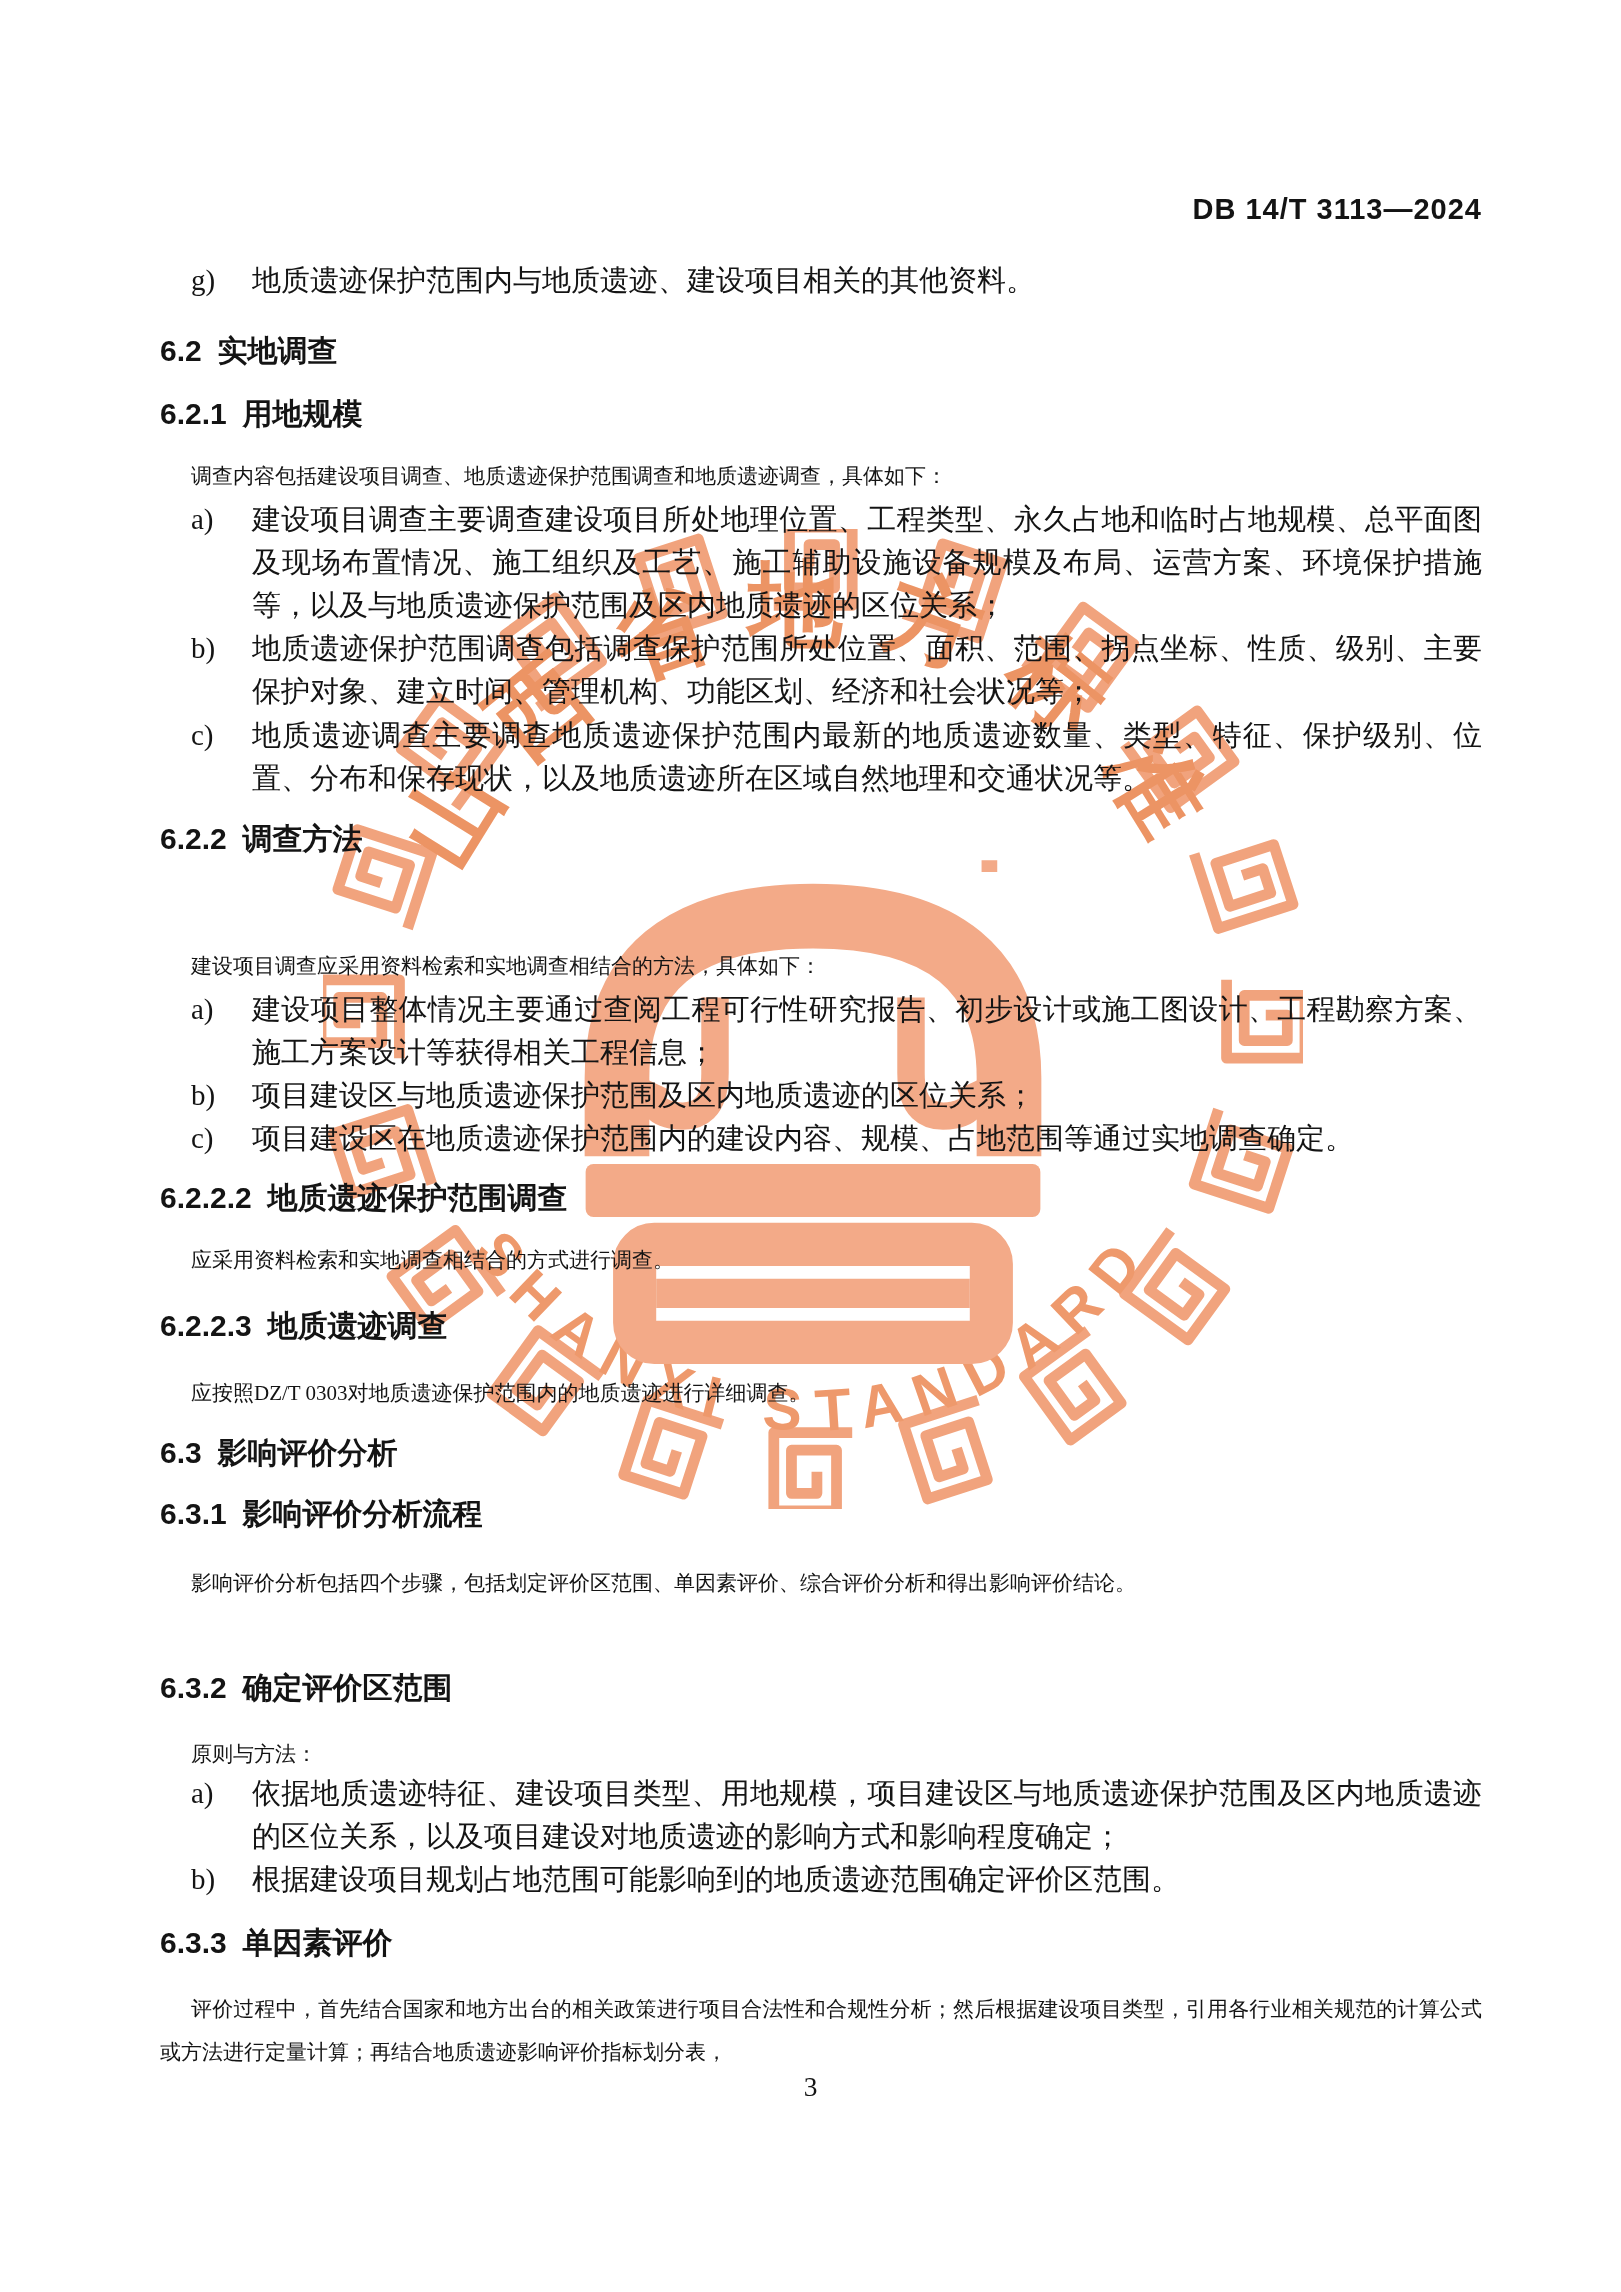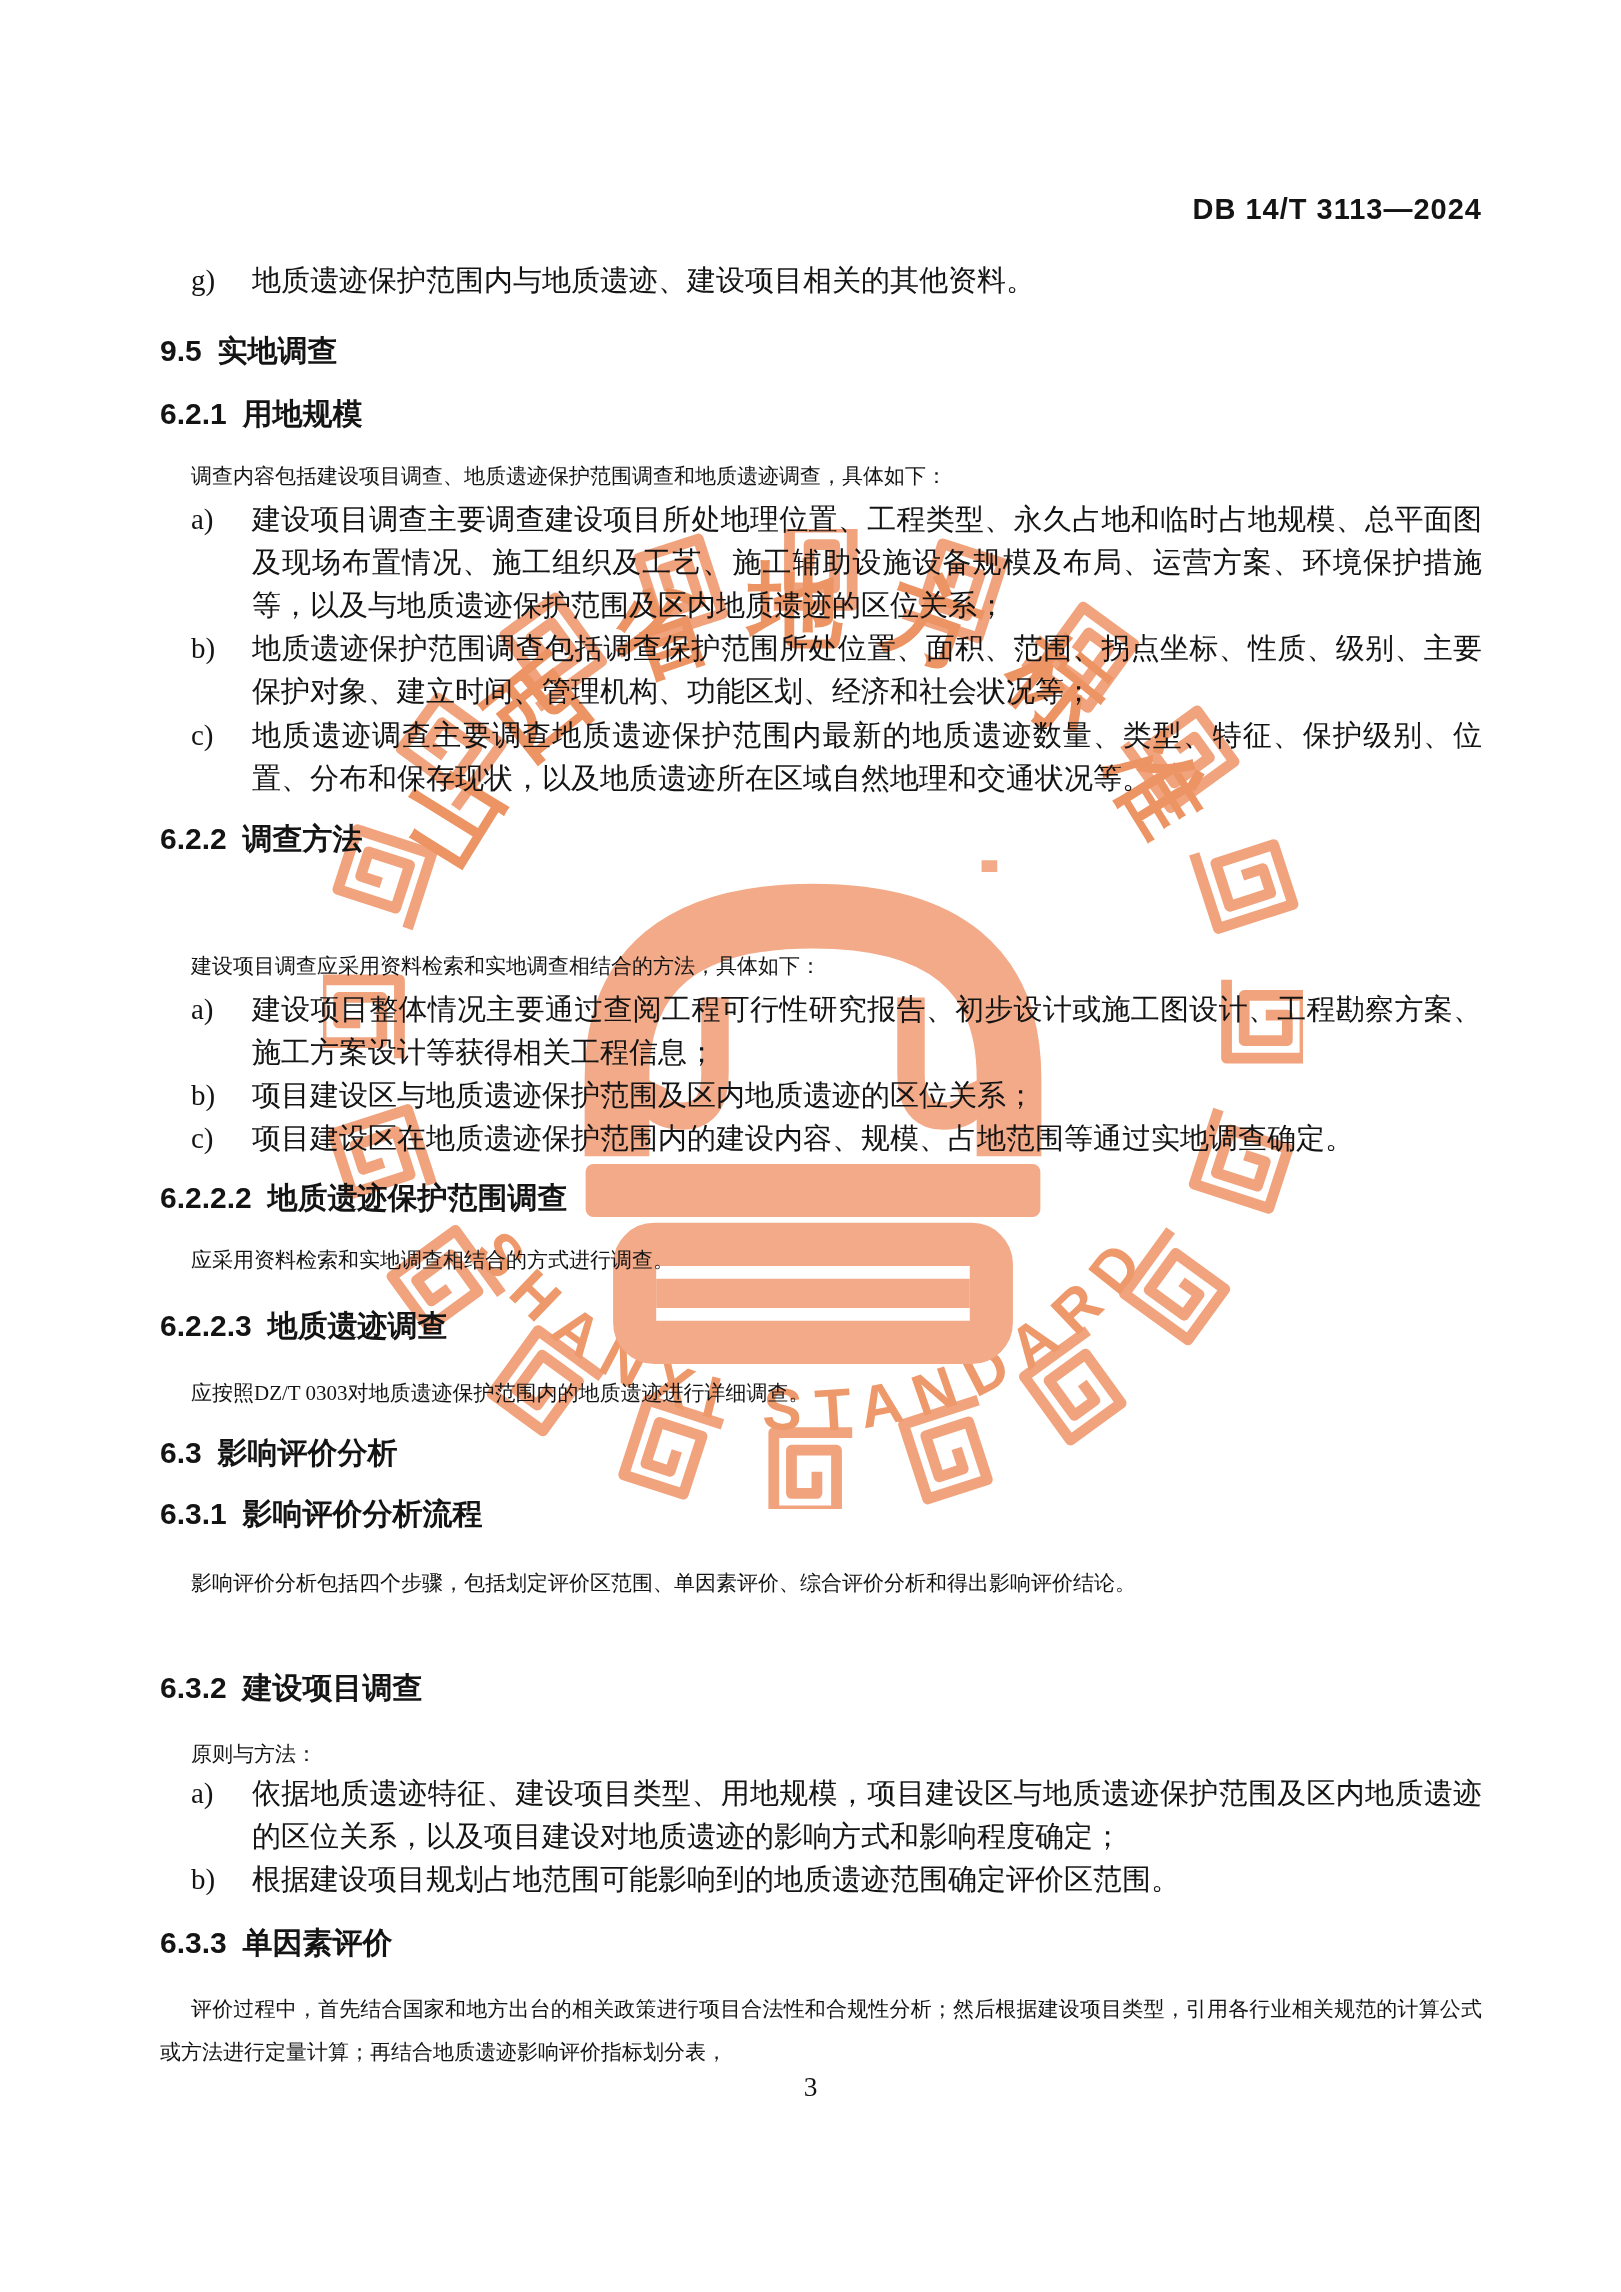--- a/index.html
+++ b/index.html
@@ -86,21 +86,21 @@
   <div class="txt-layer">
 
     <div class="hdr">DB 14/T 3113—2024</div>
 
     <div class="li" style="top:259px">
       <span class="lb">g)</span>
       <div class="lt">地质遗迹保护范围内与地质遗迹、建设项目相关的其他资料。</div>
     </div>
 
     <div class="h" style="top:331px">
-      <span>9.5</span><span class="ht">实地调查</span>
+      <span>6.2</span><span class="ht">实地调查</span>
     </div>
 
     <div class="h" style="top:394px">
       <span>6.2.1</span><span class="ht">用地规模</span>
     </div>
 
     <div class="p" style="top:455px">调查内容包括建设项目调查、地质遗迹保护范围调查和地质遗迹调查，具体如下：</div>
 
     <div class="li" style="top:498px">
       <span class="lb">a)</span>
@@ -151,21 +151,21 @@
       <span>6.3</span><span class="ht">影响评价分析</span>
     </div>
 
     <div class="h" style="top:1494px">
       <span>6.3.1</span><span class="ht">影响评价分析流程</span>
     </div>
 
     <div class="p" style="top:1562px">影响评价分析包括四个步骤，包括划定评价区范围、单因素评价、综合评价分析和得出影响评价结论。</div>
 
     <div class="h" style="top:1668px">
-      <span>6.3.2</span><span class="ht">建设项目调查</span>
+      <span>6.3.2</span><span class="ht">确定评价区范围</span>
     </div>
 
     <div class="p" style="top:1733px">原则与方法：</div>
 
     <div class="li" style="top:1772px">
       <span class="lb">a)</span>
       <div class="lt">依据地质遗迹特征、建设项目类型、用地规模，项目建设区与地质遗迹保护范围及区内地质遗迹的区位关系，以及项目建设对地质遗迹的影响方式和影响程度确定；</div>
     </div>
     <div class="li" style="top:1858px">
       <span class="lb">b)</span>

